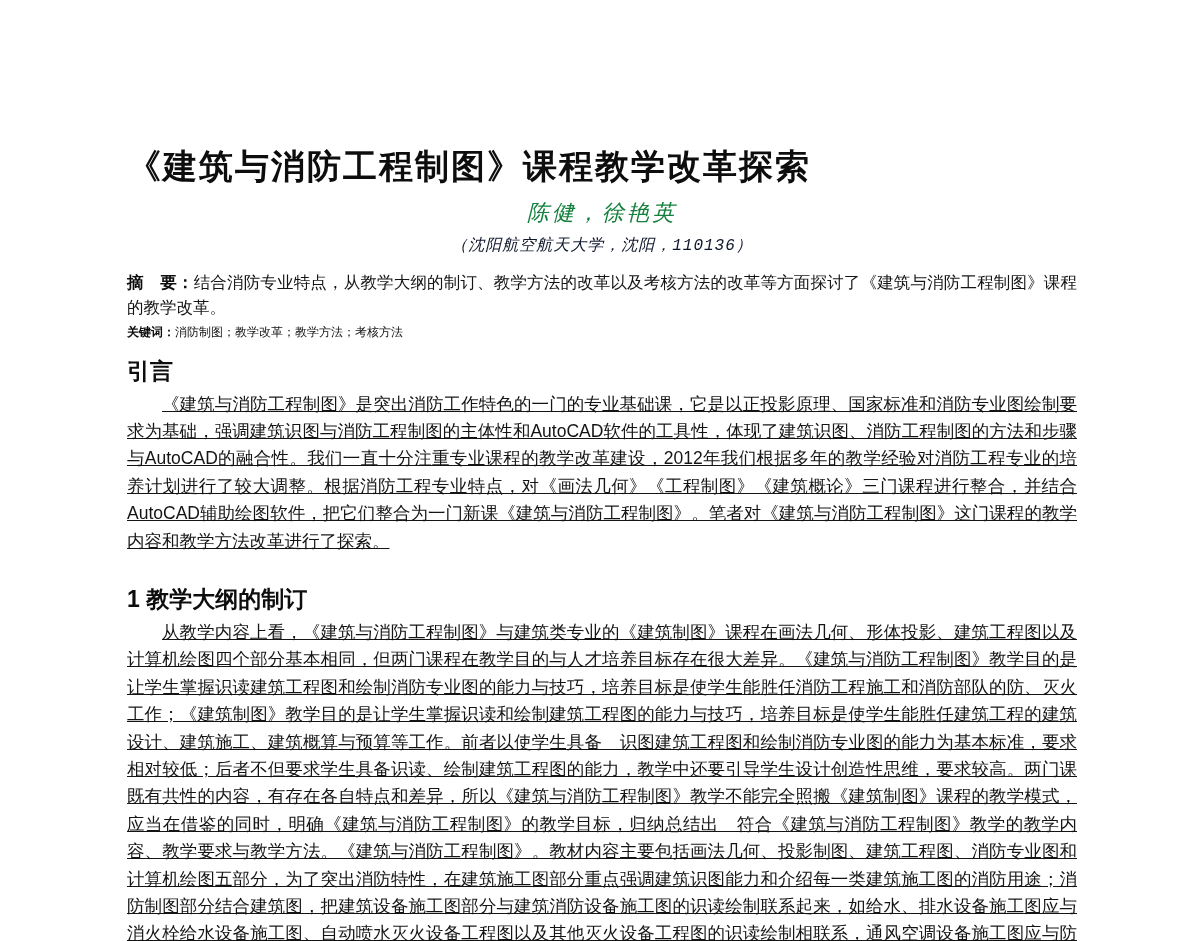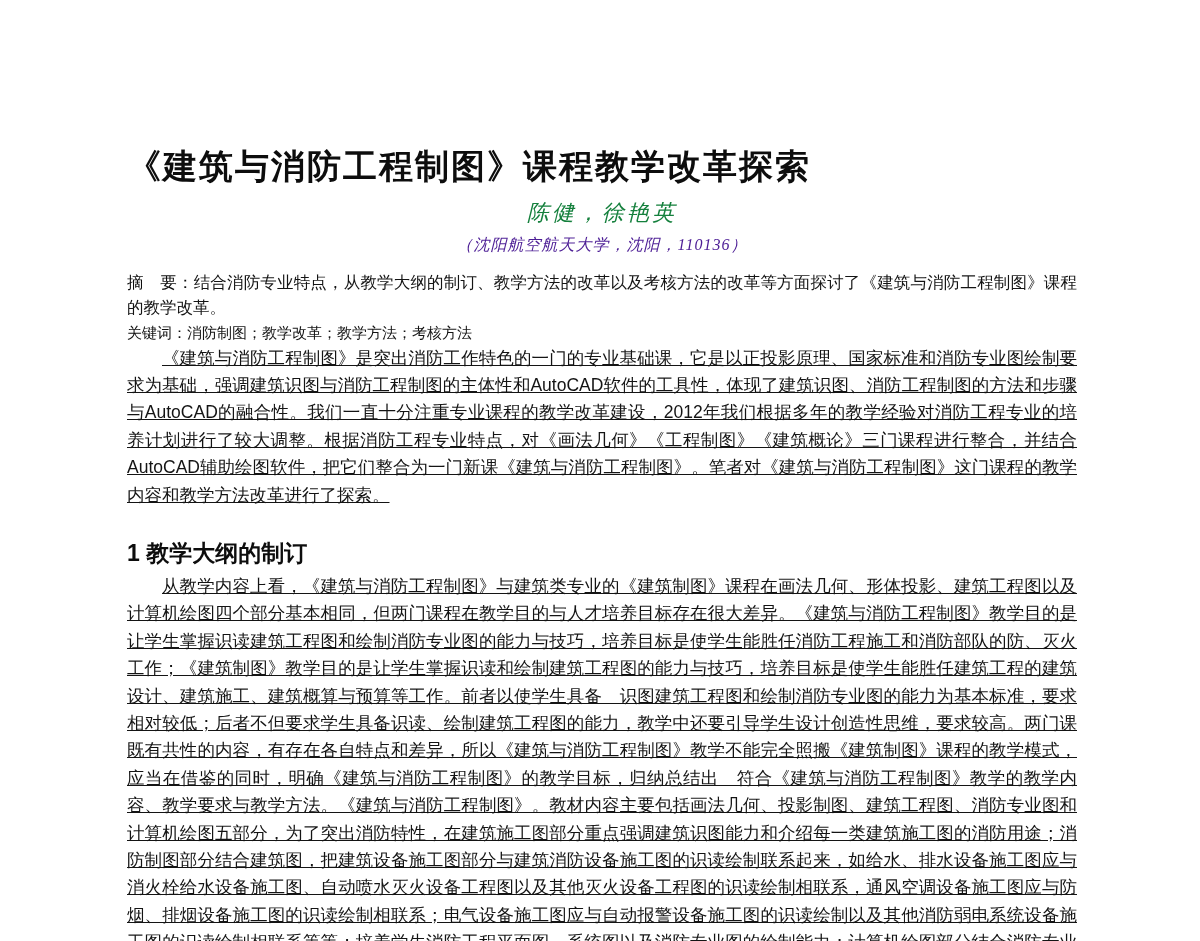--- a/index.html
+++ b/index.html
@@ -35,39 +35,39 @@
     font-style: italic;
     font-family: "Liberation Serif", serif;
     letter-spacing: 3px;
     color: #15803d;
   }
   .affiliation {
     margin-top: 7px;
     text-align: center;
     font-size: 16px;
     font-style: italic;
-    font-family: Liberation Serif, serif;
+    font-family: Liberation Mono, monospace;
     letter-spacing: 1px;
-    color: #4c1d95;
+    color: #0f172a;
   }
   .abstract {
     margin-top: 14px;
     font-size: 16.5px;
     line-height: 25px;
     text-align: justify;
     color: #141414;
   }
   .keywords {
-    font-size: 15px;
+    font-size: 12px;
     line-height: 25px;
     text-align: justify;
     color: #141414;
   }
   .label-bold {
-    font-weight: 400;
+    font-weight: 700;
     color: #0d0d0d;
   }
   h2.section-heading {
     margin-top: 12px;
     margin-bottom: 6px;
     font-size: 23px;
     line-height: 28px;
     font-weight: 700;
     color: #0d0d0d;
   }
@@ -95,20 +95,21 @@
   <div class="affiliation">（沈阳航空航天大学，沈阳，110136）</div>
 
   <p class="abstract">
     <span class="label-bold">摘　要：</span><span>结合消防专业特点，从教学大纲的制订、教学方法的改革以及考核方法的改革等方面探讨了《建筑与消防工程制图》课程的教学改革。</span>
   </p>
 
   <p class="keywords">
     <span class="label-bold">关键词：</span><span>消防制图；教学改革；教学方法；考核方法</span>
   </p>
 
+  <h2 class="section-heading">引言</h2>
 
   <p class="body-paragraph">《建筑与消防工程制图》是突出消防工作特色的一门的专业基础课，它是以正投影原理、国家标准和消防专业图绘制要求为基础，强调建筑识图与消防工程制图的主体性和AutoCAD软件的工具性，体现了建筑识图、消防工程制图的方法和步骤与AutoCAD的融合性。我们一直十分注重专业课程的教学改革建设，2012年我们根据多年的教学经验对消防工程专业的培养计划进行了较大调整。根据消防工程专业特点，对《画法几何》《工程制图》《建筑概论》三门课程进行整合，并结合AutoCAD辅助绘图软件，把它们整合为一门新课《建筑与消防工程制图》。笔者对《建筑与消防工程制图》这门课程的教学内容和教学方法改革进行了探索。</p>
 
   <h2 class="section-heading numbered">1 教学大纲的制订</h2>
 
   <p class="body-paragraph">从教学内容上看，《建筑与消防工程制图》与建筑类专业的《建筑制图》课程在画法几何、形体投影、建筑工程图以及计算机绘图四个部分基本相同，但两门课程在教学目的与人才培养目标存在很大差异。《建筑与消防工程制图》教学目的是让学生掌握识读建筑工程图和绘制消防专业图的能力与技巧，培养目标是使学生能胜任消防工程施工和消防部队的防、灭火工作；《建筑制图》教学目的是让学生掌握识读和绘制建筑工程图的能力与技巧，培养目标是使学生能胜任建筑工程的建筑设计、建筑施工、建筑概算与预算等工作。前者以使学生具备　识图建筑工程图和绘制消防专业图的能力为基本标准，要求相对较低；后者不但要求学生具备识读、绘制建筑工程图的能力，教学中还要引导学生设计创造性思维，要求较高。两门课既有共性的内容，有存在各自特点和差异，所以《建筑与消防工程制图》教学不能完全照搬《建筑制图》课程的教学模式，应当在借鉴的同时，明确《建筑与消防工程制图》的教学目标，归纳总结出　符合《建筑与消防工程制图》教学的教学内容、教学要求与教学方法。《建筑与消防工程制图》。教材内容主要包括画法几何、投影制图、建筑工程图、消防专业图和计算机绘图五部分，为了突出消防特性，在建筑施工图部分重点强调建筑识图能力和介绍每一类建筑施工图的消防用途；消防制图部分结合建筑图，把建筑设备施工图部分与建筑消防设备施工图的识读绘制联系起来，如给水、排水设备施工图应与消火栓给水设备施工图、自动喷水灭火设备工程图以及其他灭火设备工程图的识读绘制相联系，通风空调设备施工图应与防烟、排烟设备施工图的识读绘制相联系；电气设备施工图应与自动报警设备施工图的识读绘制以及其他消防弱电系统设备施工图的识读绘制相联系等等；培养学生消防工程平面图、系统图以及消防专业图的绘制能力；计算机绘图部分结合消防专业图的绘制有针对性地实际练习。由于《建筑与消防工程制图》是一门专业基础课，是《建筑防火》、《消防给水工程》、《防排烟工程》、《防灭火自动控制技术》、《火灾调查》、《灭火战术》等后续课程的基础课所以在课程内容设置上充分考虑与后续课程的衔接，补充相关专业基础知识，将知识融会贯通，使教学更具针对性，激发学生学习热情。</p>
 
 </div>
 
 </body></html>

